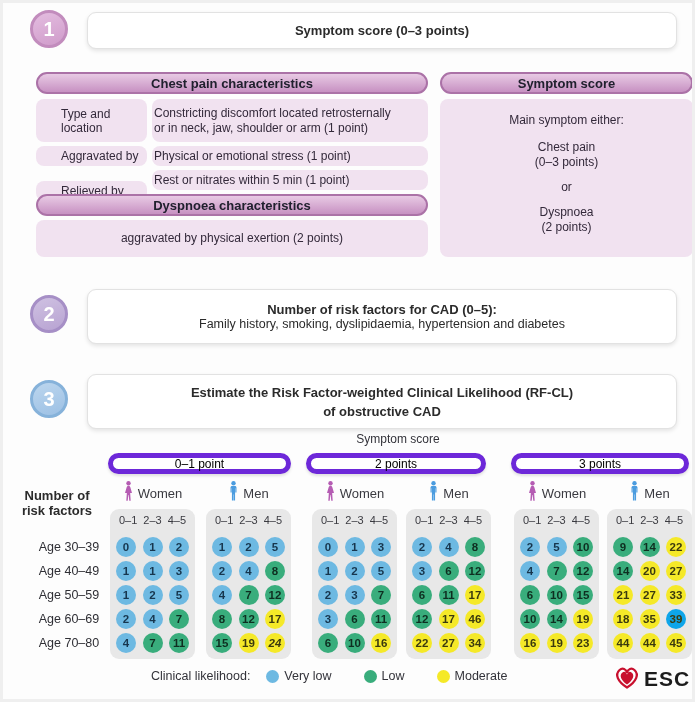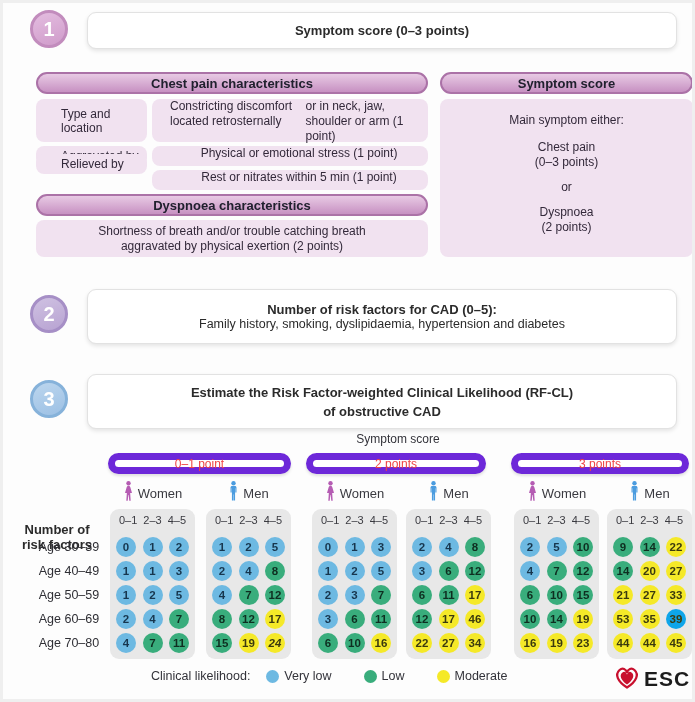--- a/index.html
+++ b/index.html
@@ -31,58 +31,58 @@
     background: linear-gradient(#e8cae4,#c791c2); border: 2px solid #ab72a7;
     display: flex; align-items: center; justify-content: center;
     font-weight: bold; font-size: 13px; color: #20202e; }
   .cp-hdr { left: 33px;  top: 69px;  width: 392px; }
   .dy-hdr { left: 33px;  top: 191px; width: 392px; }
   .ss-hdr { left: 437px; top: 69px;  width: 253px; }
 
   
   .cell-pink { position: absolute; background: #f1e2f0; border-radius: 8px; font-size: 12px; color: #33293a; }
   .lbl { display: flex; align-items: center; padding-left: 25px; }
-  .cnt { display: flex; justify-content: center; padding-left: 18px; line-height: 15px; }
+  .cnt { display: flex; flex-direction: column; justify-content: center; padding-left: 2px; line-height: 15px; }
   .row1l { left: 33px;  top: 96px;  width: 111px; height: 43px; }
   .row1c { left: 149px; top: 96px;  width: 276px; height: 43px; }
   .row2l { left: 33px;  top: 143px; width: 111px; height: 20px; }
   .row2c { left: 149px; top: 143px; width: 276px; height: 20px; }
-  .row3l { left: 33px;  top: 151px; width: 111px; height: 20px; }
+  .row3l { left: 33px;  top: 178px; width: 111px; height: 20px; }
   .row3c { left: 149px; top: 167px; width: 276px; height: 20px; }
   .dy-body { left: 33px; top: 217px; width: 392px; height: 37px; display: flex; flex-direction: column;
     align-items: center; justify-content: center; text-align: center; line-height: 15px; }
   .ss-body { left: 437px; top: 96px; width: 253px; height: 158px; display: flex; flex-direction: column;
     align-items: center; text-align: center; padding-top: 14px; }
   .ss-body div { line-height: 15px; }
   .mt12 { margin-top: 12px; } .mt10 { margin-top: 10px; }
 
   
   .sym-label { position: absolute; left: 105px; top: 429px; width: 580px; text-align: center;
     font-size: 12px; color: #33333a; }
-  .pill { position: absolute; top: 450px; height: 21px; background: #fff; border: 7px solid #6d28d9;
+  .pill { position: absolute; top: 450px; height: 21px; background: #fff; border: 5px solid #6d28d9;
     border-radius: 11px; box-shadow: 0 2px 3px rgba(0,0,0,.12); display: flex; align-items: center;
-    justify-content: center; font-size: 12px; color: #ef4444; }
+    justify-content: center; font-size: 12px; color: #000000; }
   .pill1 { left: 105px; width: 183px; } .pill2 { left: 303px; width: 180px; } .pill3 { left: 508px; width: 178px; }
 
   .ghdr { position: absolute; top: 478px; width: 85px; height: 24px; display: flex; align-items: center;
     justify-content: center; gap: 4px; font-size: 13px; color: #3a3a40; }
   .g1w, .pn1w { left: 107px; } .g1m, .pn1m { left: 203px; }
   .g2w, .pn2w { left: 309px; } .g2m, .pn2m { left: 403px; }
   .g3w, .pn3w { left: 511px; } .g3m, .pn3m { left: 604px; }
   .women-icon svg { fill: #b55cb3; } .men-icon svg { fill: #4b9cdf; }
 
   .panel { position: absolute; top: 506px; width: 85px; height: 150px; background: #e8e8e8;
     border-radius: 9px; padding: 5px 6px 0; }
   .rf-cols { display: flex; justify-content: space-between; height: 19px; font-size: 11px; color: #3a3a40; }
   .rf-cols span { width: 25px; text-align: center; }
   .crow { display: flex; justify-content: space-between; margin-top: 4px; }
   .cellc { width: 20px; height: 20px; border-radius: 50%; display: flex; align-items: center;
     justify-content: center; font-size: 11.5px; font-weight: bold; }
 
-  .risk-label { position: absolute; left: 8px; top: 519px; width: 92px; text-align: center;
+  .risk-label { position: absolute; left: 8px; top: 485px; width: 92px; text-align: center;
     font-weight: bold; font-size: 13px; line-height: 15px; color: #2b2b2b; }
   .age-col { position: absolute; left: 20px; top: 534px; width: 92px; }
   .age-row { height: 20px; margin-bottom: 4px; font-size: 12.5px; display: flex; align-items: center;
     justify-content: center; color: #2f2f35; }
 
   .legend { position: absolute; left: 148px; top: 666px; display: flex; align-items: center;
     gap: 16px; font-size: 12.5px; color: #33333a; }
   .legend-item { display: flex; align-items: center; gap: 5px; }
   .dot { width: 13px; height: 13px; border-radius: 50%; display: inline-block; }
 
@@ -107,21 +107,20 @@
     <div>Constricting discomfort located retrosternally</div>
     <div>or in neck, jaw, shoulder or arm (1 point)</div>
   </div>
   <div class="cell-pink lbl row2l">Aggravated by</div>
   <div class="cell-pink cnt row2c">Physical or emotional stress (1 point)</div>
   <div class="cell-pink lbl row3l">Relieved by</div>
   <div class="cell-pink cnt row3c">Rest or nitrates within 5 min (1 point)</div>
 
   <div class="sec-hdr dy-hdr">Dyspnoea characteristics</div>
   <div class="cell-pink dy-body">
-    <div>Shortness of breath and/or trouble catching breath</div>
     <div>aggravated by physical exertion (2 points)</div>
   </div>
 
   <div class="sec-hdr ss-hdr">Symptom score</div>
   <div class="cell-pink ss-body">
     <div>Main symptom either:</div>
     <div class="mt12">Chest pain</div>
     <div>(0–3 points)</div>
     <div class="mt10">or</div>
     <div class="mt10">Dyspnoea</div>
@@ -379,21 +378,21 @@
         <span class="cellc" style="background: rgb(57, 173, 124); color: rgb(14, 46, 32);">14</span>
         <span class="cellc" style="background: rgb(245, 233, 40); color: rgb(59, 58, 14);">20</span>
         <span class="cellc" style="background: rgb(245, 233, 40); color: rgb(59, 58, 14);">27</span>
       </div>
       <div class="crow">
         <span class="cellc" style="background: rgb(245, 233, 40); color: rgb(59, 58, 14);">21</span>
         <span class="cellc" style="background: rgb(245, 233, 40); color: rgb(59, 58, 14);">27</span>
         <span class="cellc" style="background: rgb(245, 233, 40); color: rgb(59, 58, 14);">33</span>
       </div>
       <div class="crow">
-        <span class="cellc" style="background: rgb(245, 233, 40); color: rgb(59, 58, 14);">53</span>
+        <span class="cellc" style="background: rgb(245, 233, 40); color: rgb(59, 58, 14);">18</span>
         <span class="cellc" style="background: rgb(245, 233, 40); color: rgb(59, 58, 14);">35</span>
         <span class="cellc" style="background: #0ea5e9; color: rgb(59, 58, 14);">39</span>
       </div>
       <div class="crow">
         <span class="cellc" style="background: rgb(245, 233, 40); color: rgb(59, 58, 14);">44</span>
         <span class="cellc" style="background: rgb(245, 233, 40); color: rgb(59, 58, 14);">44</span>
         <span class="cellc" style="background: rgb(245, 233, 40); color: rgb(59, 58, 14);">45</span>
       </div>
     </div>
 

